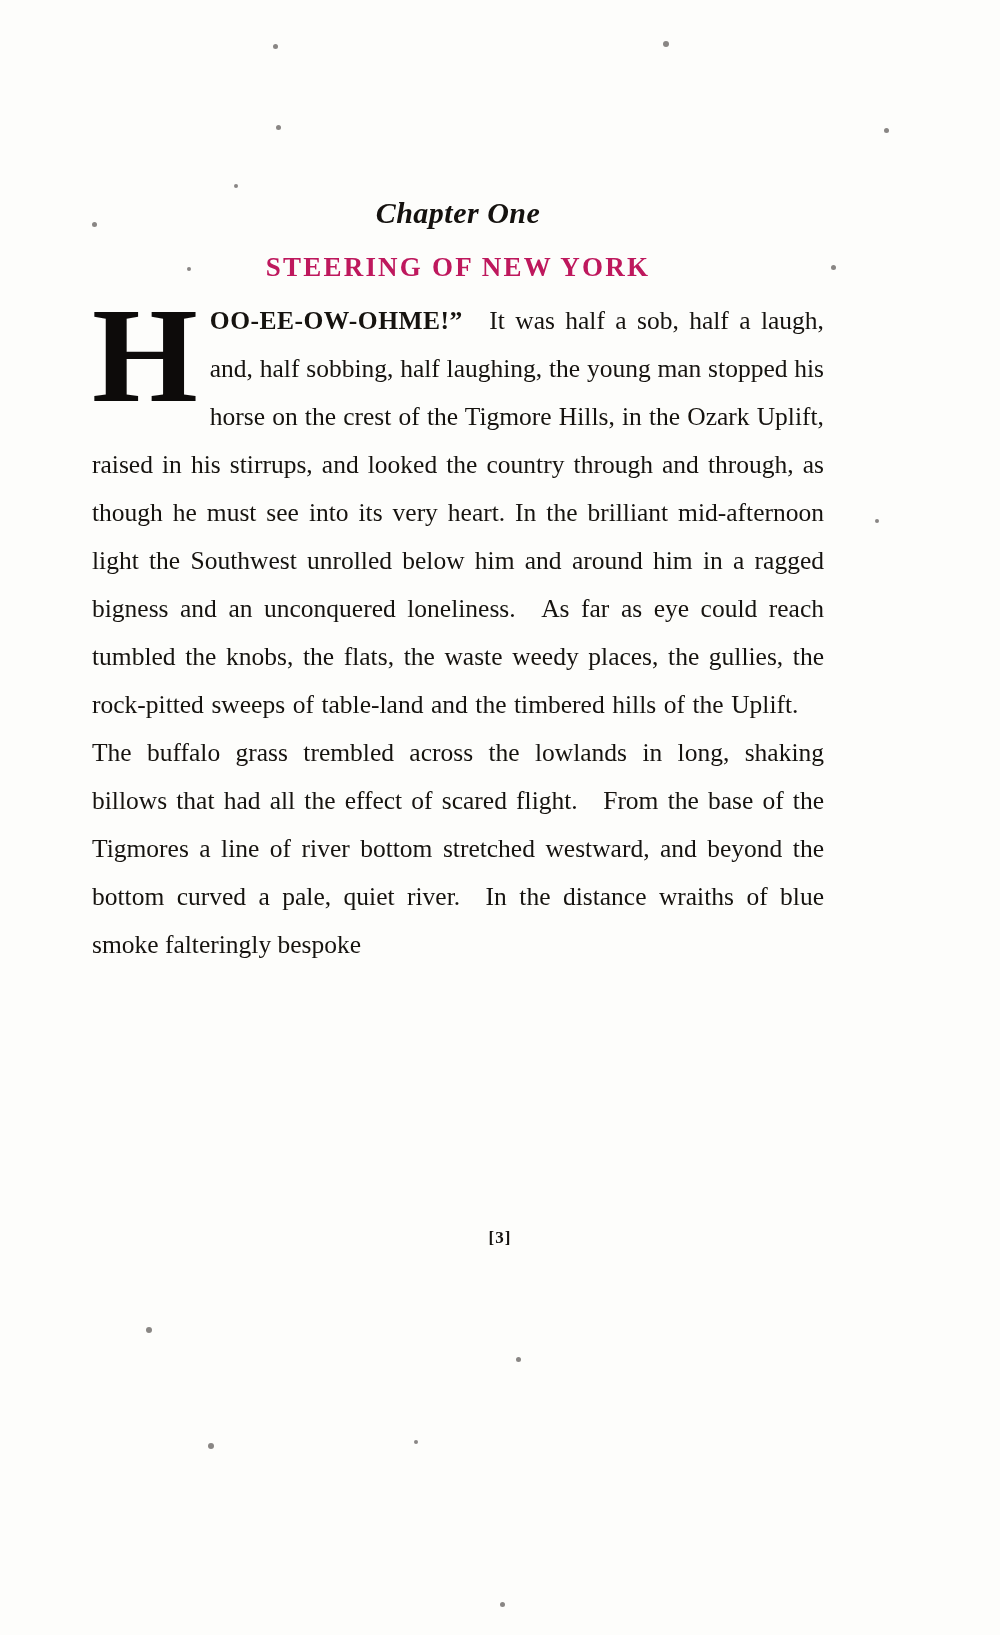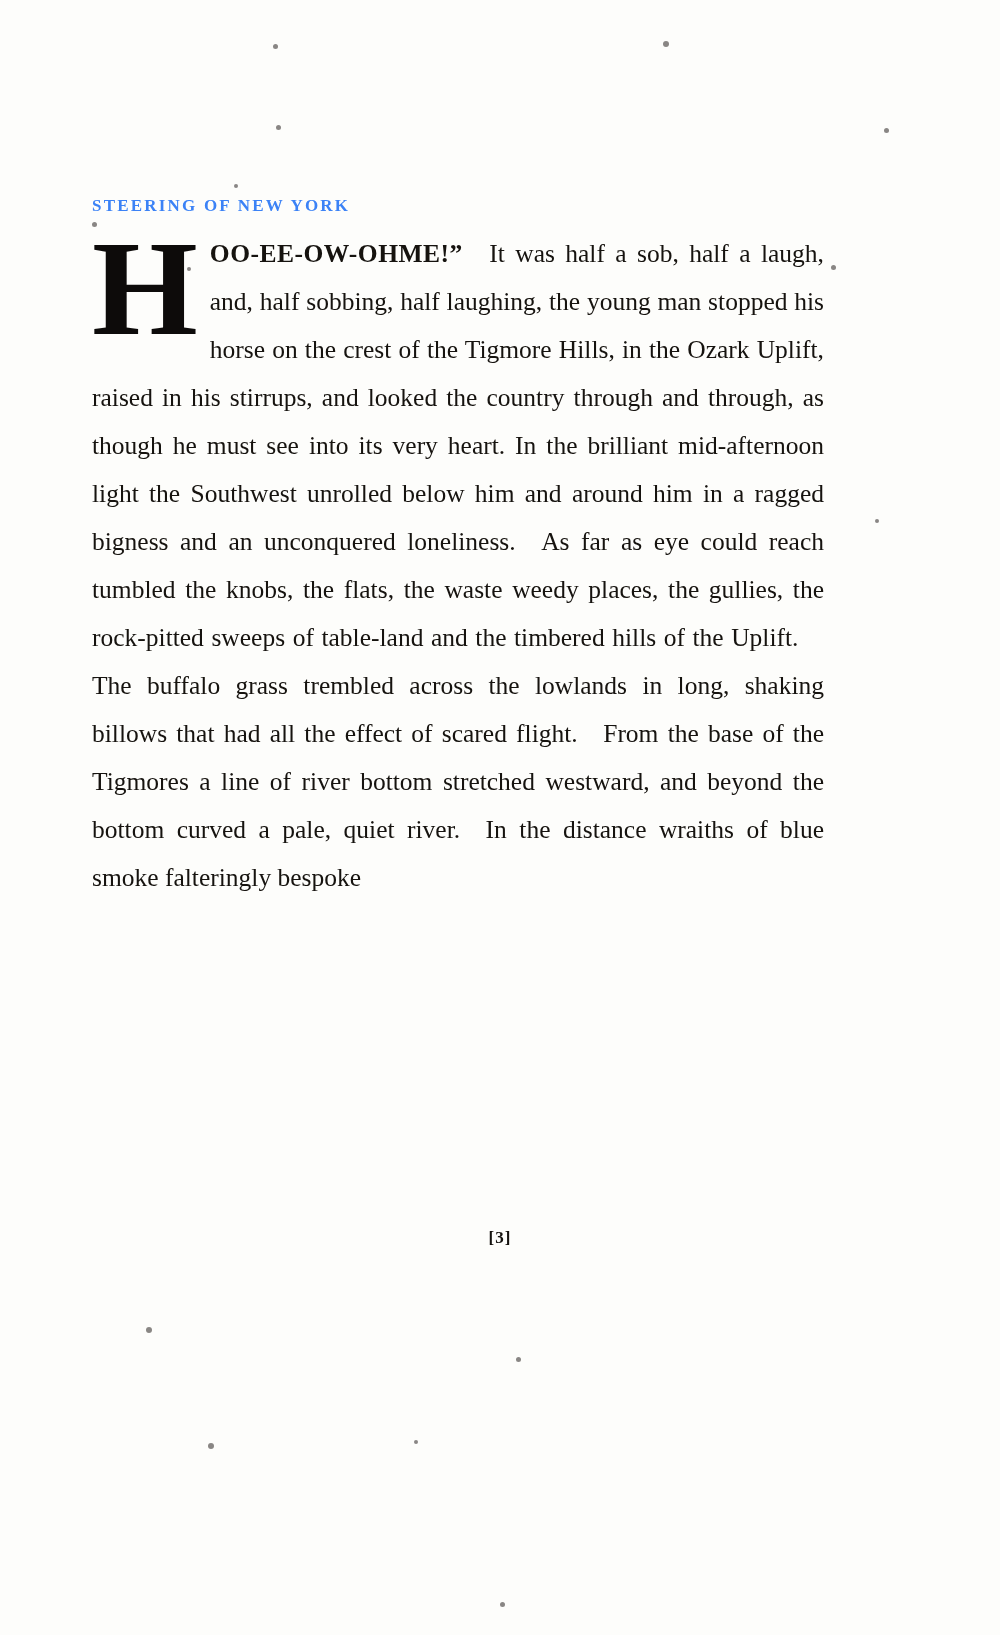--- a/index.html
+++ b/index.html
@@ -45,27 +45,27 @@
     font-family: "Liberation Serif", serif;
     font-style: italic;
     font-weight: bold;
     font-size: 30px;
     letter-spacing: .5px;
     margin: 0 0 22px 0;
     color: #15120f;
   }
 
   .chapter-subtitle {
-    text-align: left;
+    text-align: center;
     font-family: "Liberation Serif", serif;
     font-weight: bold;
-    font-size: 17px;
+    font-size: 27px;
     letter-spacing: 2.2px;
     margin: 0 0 14px 0;
-    color: #3b82f6;
+    color: #be185d;
   }
 
   .body-text {
     font-size: 25.5px;
     line-height: 48px;
     text-align: justify;
     text-justify: inter-word;
     color: #16130f;
     position: relative;
   }
@@ -122,20 +122,21 @@
   <div class="speck" style="left:831px;top:265px;width:5px;height:5px;"></div>
   <div class="speck" style="left:875px;top:519px;width:4px;height:4px;"></div>
   <div class="speck" style="left:146px;top:1327px;width:6px;height:6px;"></div>
   <div class="speck" style="left:208px;top:1443px;width:6px;height:6px;"></div>
   <div class="speck" style="left:516px;top:1357px;width:5px;height:5px;"></div>
   <div class="speck" style="left:414px;top:1440px;width:4px;height:4px;"></div>
   <div class="speck" style="left:500px;top:1602px;width:5px;height:5px;"></div>
 
   <div class="content">
 
+    <h1 class="chapter-title">Chapter One</h1>
 
     <h2 class="chapter-subtitle">STEERING OF NEW YORK</h2>
 
     <div class="body-text">
       <span class="dropcap">H</span><span class="firstline">OO-EE-OW-OHME!”</span>
       <span class="para">It was half a sob, half a laugh, and, half sobbing, half laughing, the young man stopped his horse on the crest of the Tigmore Hills, in the Ozark Uplift, raised in his stirrups, and looked the country through and through, as though he must see into its very heart. In the brilliant mid-afternoon light the Southwest unrolled below him and around him in a ragged bigness and an unconquered loneliness. As far as eye could reach tumbled the knobs, the flats, the waste weedy places, the gullies, the rock-pitted sweeps of table-land and the timbered hills of the Uplift. The buffalo grass trembled across the lowlands in long, shaking billows that had all the effect of scared flight. From the base of the Tigmores a line of river bottom stretched westward, and beyond the bottom curved a pale, quiet river. In the distance wraiths of blue smoke falteringly bespoke</span>
     </div>
 
   </div>
 

